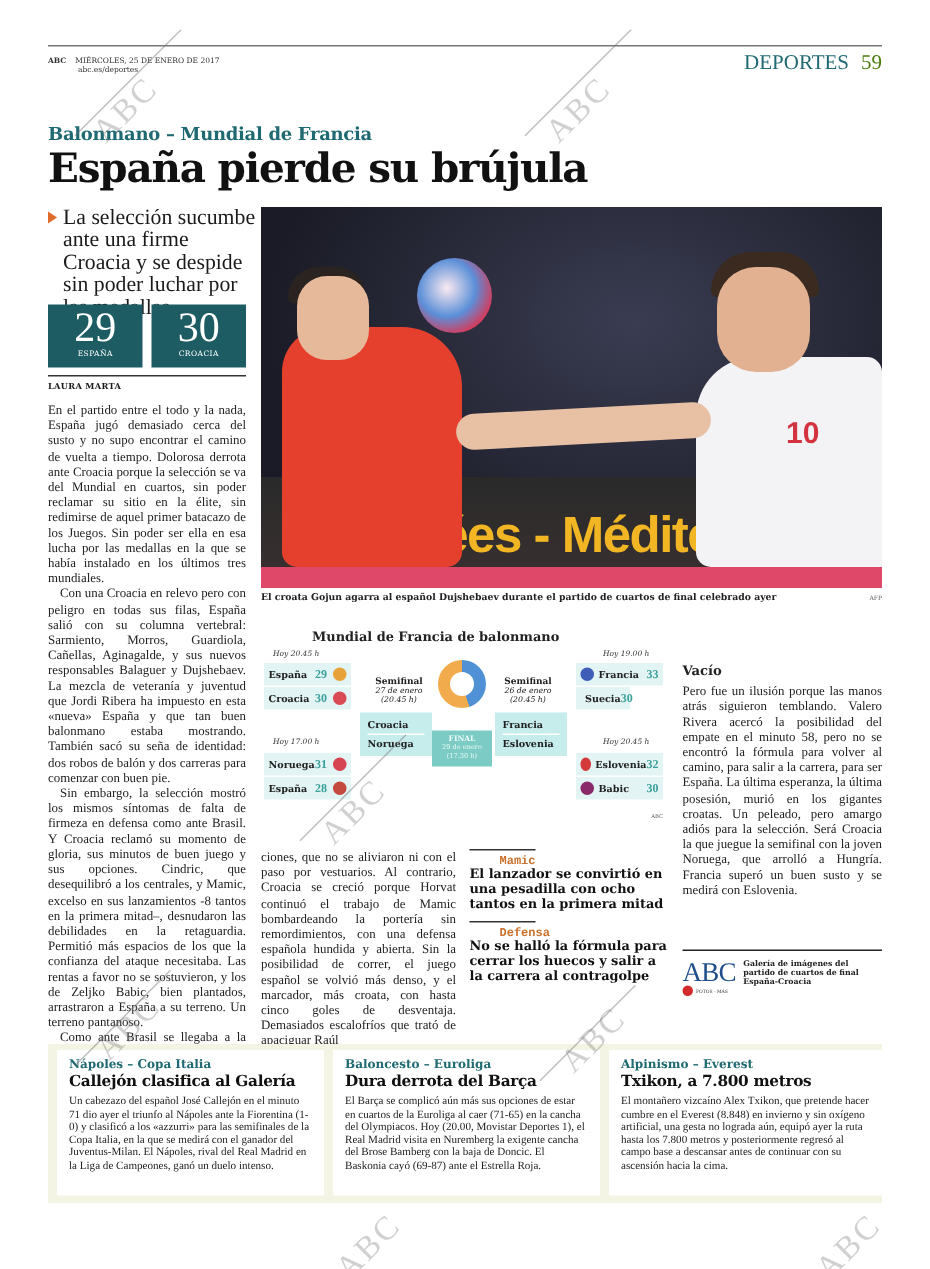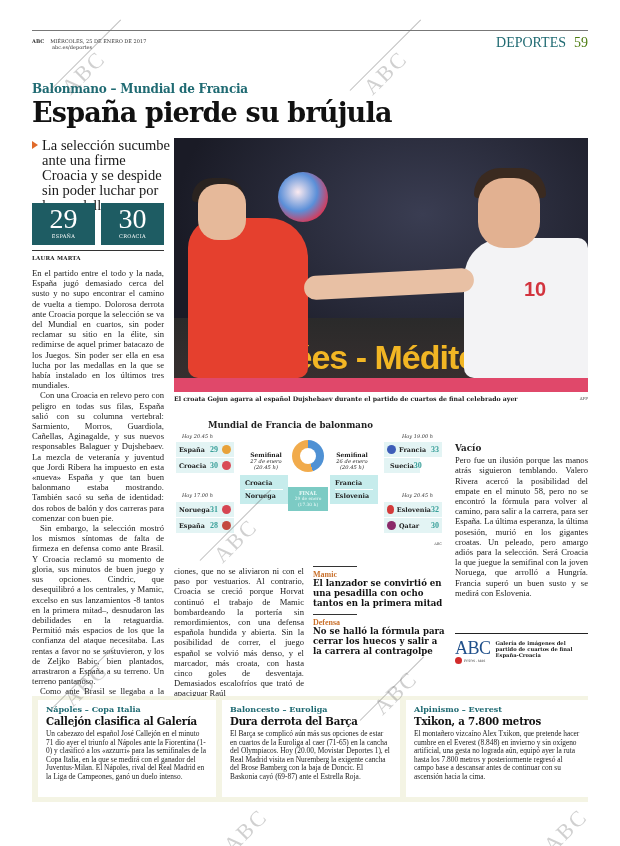--- a/index.html
+++ b/index.html
@@ -66,21 +66,21 @@
   .g-logo { position: absolute; left: 118px; top: 20px; width: 32px; height: 32px; border-radius: 50%; background: conic-gradient(#3d86d0 0 45%, #f0a339 45% 100%); opacity: 0.9; }
   .g-logo::after { content: ""; position: absolute; left: 8px; top: 8px; width: 16px; height: 16px; border-radius: 50%; background: #fff; }
   .g-credit { position: absolute; right: 2px; top: 122px; font-size: 3.5px; color: #555; }
 
   .col2 { left: 174px; top: 566px; width: 130px; }
   .col4 { left: 455px; top: 423px; width: 133px; }
   .col4 h4 { font-family: "DejaVu Serif", serif; font-weight: bold; font-size: 8.8px; margin: 20px 0 2px; color: #222; }
 
   .quotes { position: absolute; left: 313px; top: 566px; width: 132px; }
   .quote { border-top: 1px solid #333; width: 44px; padding-top: 3px; margin-bottom: 6px; }
-  .quote .q-label { font-family: Liberation Serif, serif; font-weight: bold; font-size: 8px; color: #c9702b; }
+  .quote .q-label { font-family: Liberation Mono, monospace; font-weight: bold; font-size: 8px; color: #c9702b; margin-left: 20px; }
   .quote .q-text { width: 132px; font-family: "DejaVu Serif", serif; font-weight: bold; font-size: 8.6px; line-height: 9.8px; color: #111; }
 
   .promo { position: absolute; left: 455px; top: 633px; width: 133px; border-top: 1px solid #222; padding-top: 6px; display: flex; align-items: flex-start; }
   .promo .abc-logo { font-family: "Liberation Serif", serif; font-size: 18px; color: #1f4f8a; line-height: 16px; letter-spacing: -0.5px; }
   .promo .badge { display: flex; align-items: center; margin-top: 1px; font-size: 3px; color: #333; }
   .promo .badge span.dot { width: 7px; height: 7px; border-radius: 50%; background: #d22b2b; display: inline-block; margin-right: 2px; }
   .promo .promo-text { margin-left: 5px; font-family: "DejaVu Serif", serif; font-weight: bold; font-size: 5.2px; line-height: 6.2px; color: #222; }
 
   .bottom-band { position: absolute; left: 32px; top: 696px; width: 556px; height: 106px; background: #f4f4e4; }
   .brief { position: absolute; top: 700px; height: 97px; background: #fff; padding: 4px 8px; }
@@ -219,21 +219,21 @@
   </div>
 
   <div class="g-time" style="left:228px;top:72px">Hoy 20.45 h</div>
   <div class="g-row rev" style="left:210px;top:82px;width:58px">
     <span class="flag" style="background:#d33a3a"></span>
     <span>Eslovenia</span>
     <span class="score">32</span>
   </div>
   <div class="g-row rev" style="left:210px;top:98px;width:58px">
     <span class="flag" style="background:#8a2a6a"></span>
-    <span>Qatar</span>
+    <span>Babic</span>
     <span class="score">30</span>
   </div>
 
   <div class="g-credit">ABC</div>
 </div>
 
 <div class="col col2">
   <p class="first">ciones, que no se aliviaron ni con el paso por vestuarios. Al contrario, Croacia se creció porque Horvat continuó el trabajo de Mamic bombardeando la portería sin remordimientos, con una defensa española hundida y abierta. Sin la posibilidad de correr, el juego español se volvió más denso, y el marcador, más croata, con hasta cinco goles de desventaja. Demasiados escalofríos que trató de apaciguar Raúl</p>
 </div>
 

